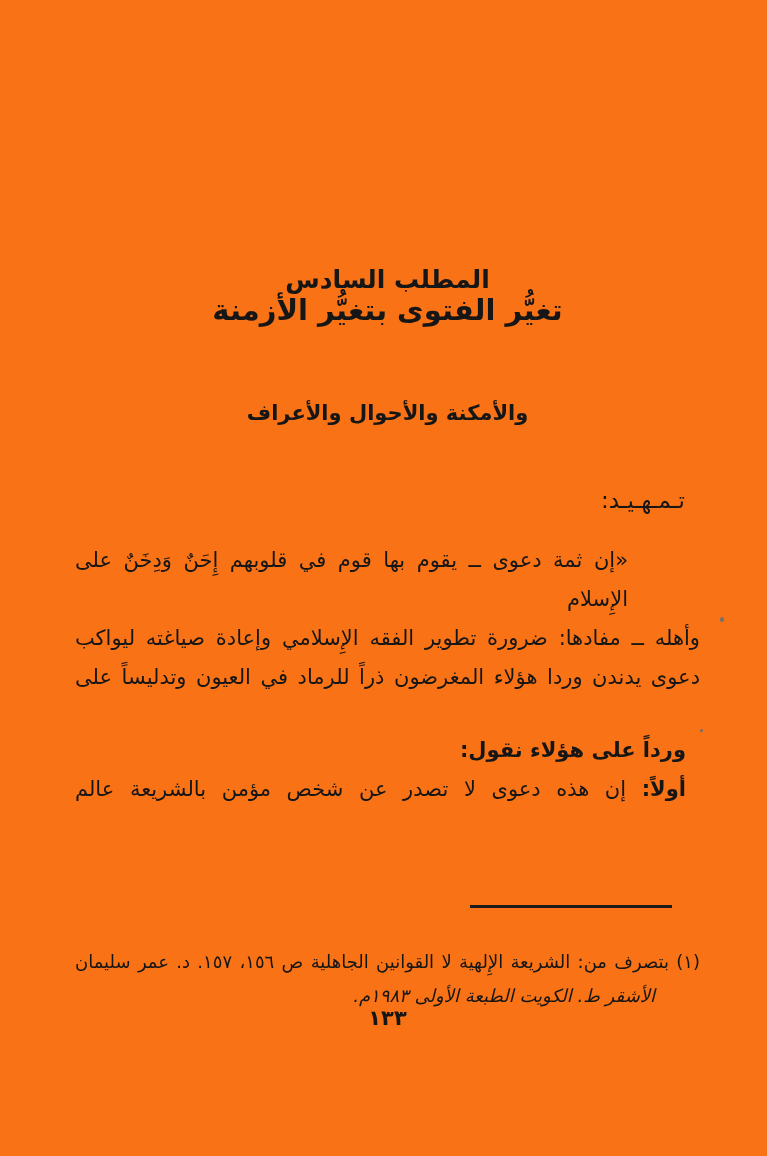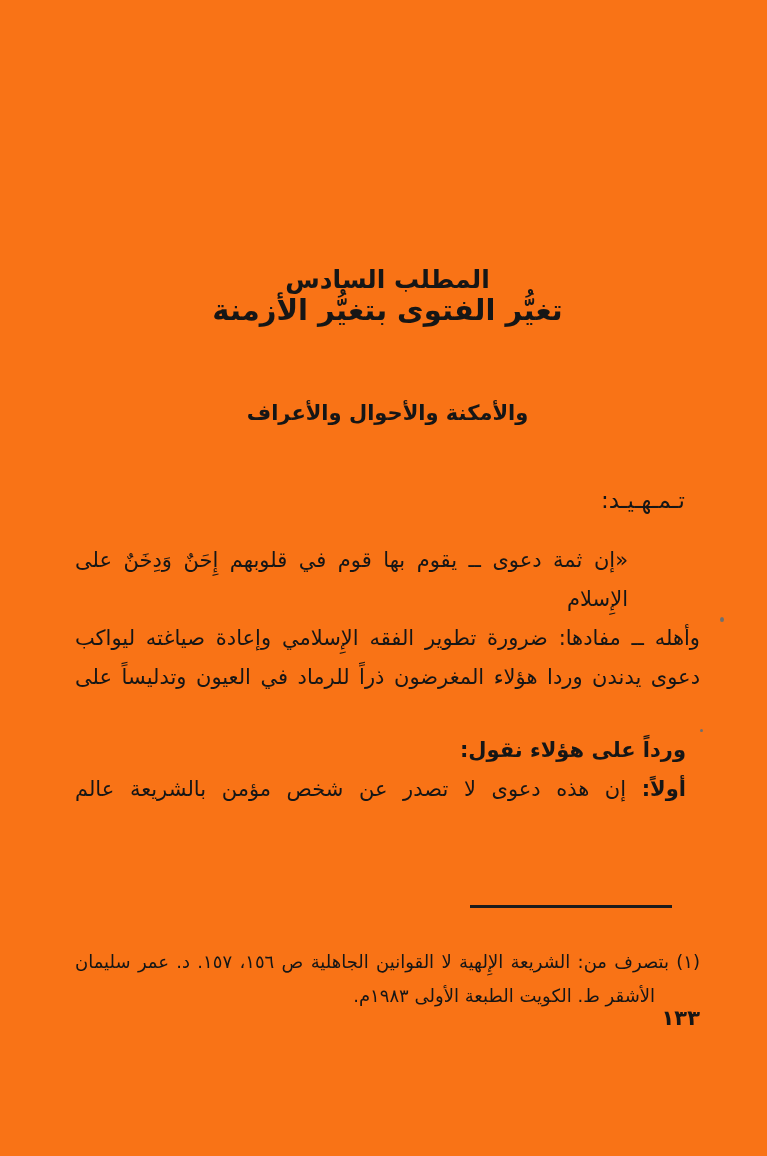--- a/index.html
+++ b/index.html
@@ -29,22 +29,22 @@
   .resp .line{font-weight:bold;text-align-last:right;}
   .para2{top:770px;}
   .lead-bold{font-weight:bold;}
   .fn-marker{font-size:13px;vertical-align:super;letter-spacing:0;}
   .separator{
     position:absolute;top:905px;right:95px;
     width:202px;height:2.5px;background:#1c1c1c;
   }
   .footnote{top:914px;font-size:18px;margin-top:31px;}
   .footnote .line{line-height:34px;}
-  .fn-cont{padding-right:45px;}
-  .pagenum{top:1006px;font-size:21px;font-weight:bold;}
+  .fn-cont{padding-right:45px;font-style:italic;}
+  .pagenum{top:1006px;font-size:21px;font-weight:bold;text-align:center;}
   .speck{position:absolute;background:#6f6f6f;border-radius:50%;}
   .speck1{left:720px;top:617px;width:4px;height:5px;}
   .speck2{left:700px;top:729px;width:3px;height:3px;}
 </style>
 </head>
 <body>
 
 <div class="page">
 
   <div class="col heading kicker">المطلب السادس</div>

